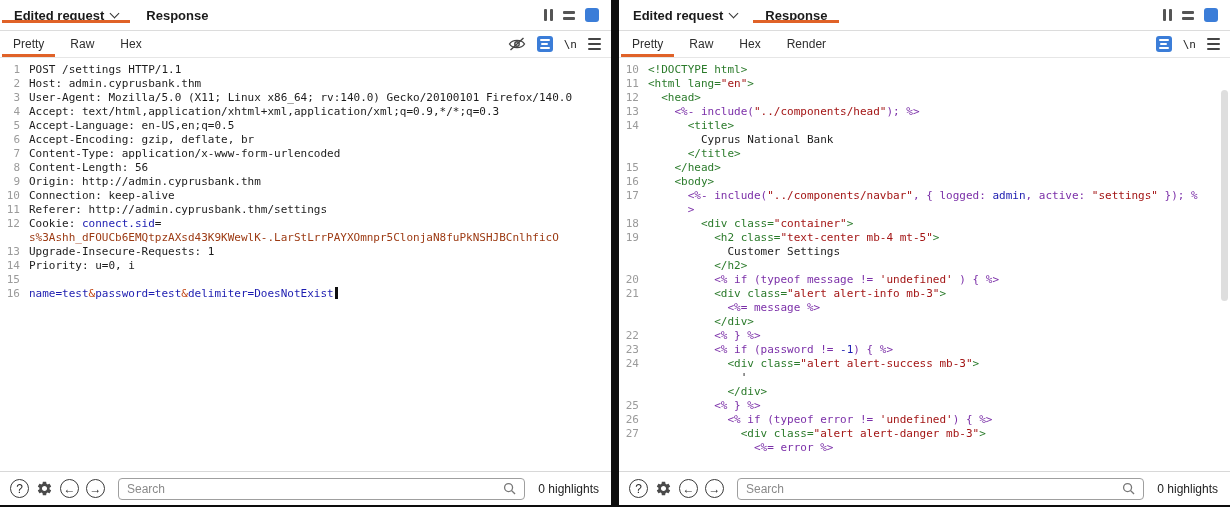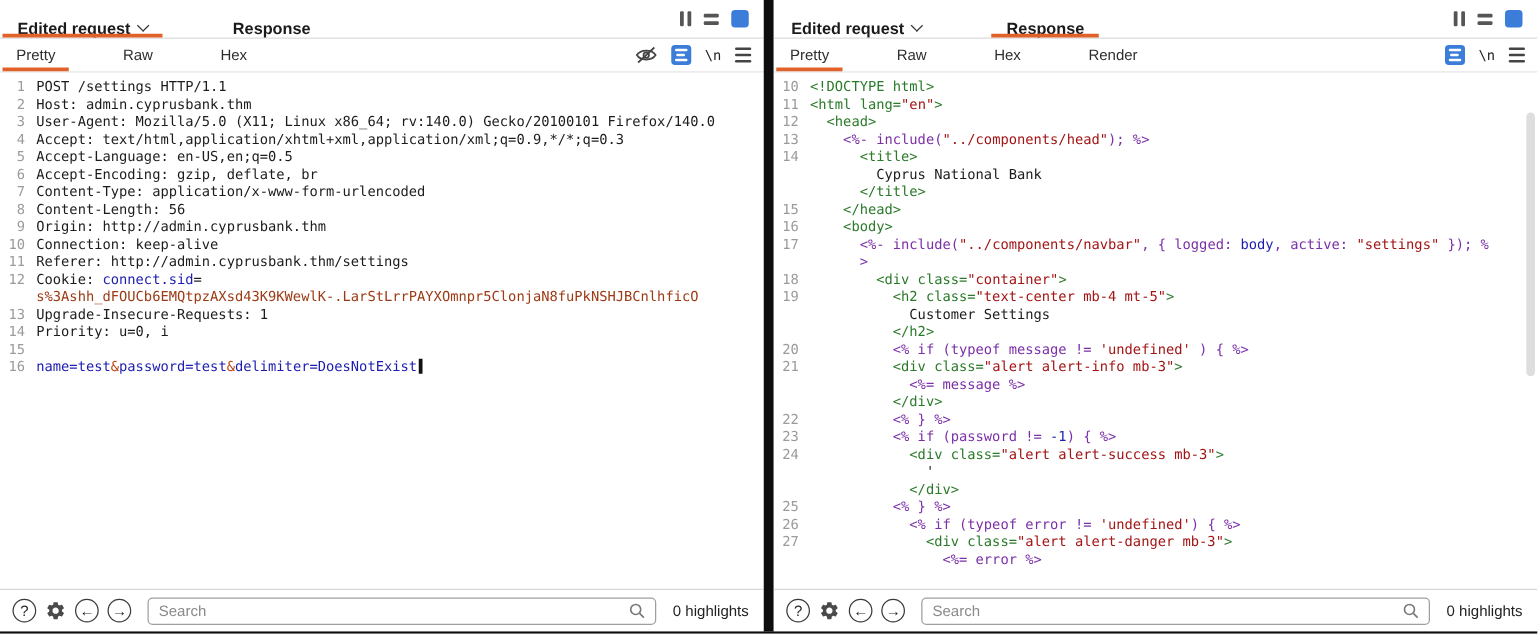--- a/index.html
+++ b/index.html
@@ -8,34 +8,34 @@
     --border:#dcdcdc;
   }
   *{box-sizing:border-box;}
   body{margin:0;background:#fff;font-family:"Liberation Sans",sans-serif;color:#1a1a1a;}
   .app{width:1230px;height:507px;display:flex;border-bottom:2px solid #0d0d0d;background:#fff;}
   .panel{width:611px;display:flex;flex-direction:column;background:#fff;overflow:hidden;}
   .divider{width:8px;background:#0d0d0d;flex:none;}
 
   
   .tabbar{height:31px;display:flex;align-items:stretch;border-bottom:1px solid var(--border);flex:none;}
-  .tabs{display:flex;align-items:flex-end;gap:40px;}
+  .tabs{display:flex;align-items:center;}
   .tab{padding:0 14px;display:flex;align-items:center;font-size:13px;font-weight:bold;position:relative;cursor:default;white-space:nowrap;}
   .tab.selected::after{content:"";position:absolute;left:2px;right:2px;bottom:0;height:3px;background:var(--orange);}
   .chevron{width:7px;height:7px;border-right:1.7px solid #333;border-bottom:1.7px solid #333;transform:rotate(45deg);display:inline-block;margin-left:7px;margin-top:-4px;}
   .layout-icons{margin-left:auto;display:flex;align-items:center;gap:10px;padding-right:12px;}
   .ic-pause{display:inline-flex;gap:3px;}
   .ic-pause i{width:3px;height:12px;background:#555;border-radius:1px;}
   .ic-stack{display:inline-flex;flex-direction:column;gap:3px;}
   .ic-stack i{width:12px;height:3px;background:#555;border-radius:1px;}
   .ic-bluesq{width:14px;height:14px;background:var(--blue);border-radius:3px;}
 
   
   .subtabs{height:27px;display:flex;align-items:stretch;border-bottom:1px solid #e6e6e6;flex:none;}
-  .subtab-list{display:flex;align-items:stretch;gap:28px;}
+  .subtab-list{display:flex;align-items:stretch;}
   .subtab{padding:0 13px;display:flex;align-items:center;font-size:12px;color:#2e2e2e;position:relative;cursor:default;}
   .subtab.selected::after{content:"";position:absolute;left:2px;right:2px;bottom:0;height:3px;background:var(--orange);}
   .view-icons{margin-left:auto;display:flex;align-items:center;gap:11px;padding-right:10px;}
   .ic-pretty{width:16px;height:16px;background:var(--blue);border-radius:3px;display:flex;flex-direction:column;justify-content:center;align-items:center;gap:2px;}
   .ic-pretty i{height:2px;background:#fff;border-radius:1px;}
   .ic-pretty i:nth-child(1){width:10px;}
   .ic-pretty i:nth-child(2){width:7px;}
   .ic-pretty i:nth-child(3){width:10px;}
   .ic-nl{font-family:"DejaVu Sans Mono",monospace;font-size:11px;color:#222;}
   .ic-burger{display:inline-flex;flex-direction:column;gap:3px;}
@@ -297,21 +297,21 @@
           <div class="row">
             <span class="ln">15</span>
             <span class="code"><span class="t-tag">    &lt;/head&gt;</span></span>
           </div>
           <div class="row">
             <span class="ln">16</span>
             <span class="code"><span class="t-tag">    &lt;body&gt;</span></span>
           </div>
           <div class="row">
             <span class="ln">17</span>
-            <span class="code"><span class="t-ejs">      &lt;%- include(</span><span class="t-str">"../components/navbar"</span><span class="t-ejs">, { logged: </span><span class="t-navy">body</span><span class="t-ejs">, active: </span><span class="t-str">"settings"</span><span class="t-ejs"> }); %</span></span>
+            <span class="code"><span class="t-ejs">      &lt;%- include(</span><span class="t-str">"../components/navbar"</span><span class="t-ejs">, { logged: </span><span class="t-navy">admin</span><span class="t-ejs">, active: </span><span class="t-str">"settings"</span><span class="t-ejs"> }); %</span></span>
           </div>
           <div class="row">
             <span class="ln"></span>
             <span class="code"><span class="t-ejs">      &gt;</span></span>
           </div>
           <div class="row">
             <span class="ln">18</span>
             <span class="code"><span class="t-tag">        &lt;div class=</span><span class="t-str">"container"</span><span class="t-tag">&gt;</span></span>
           </div>
           <div class="row">

